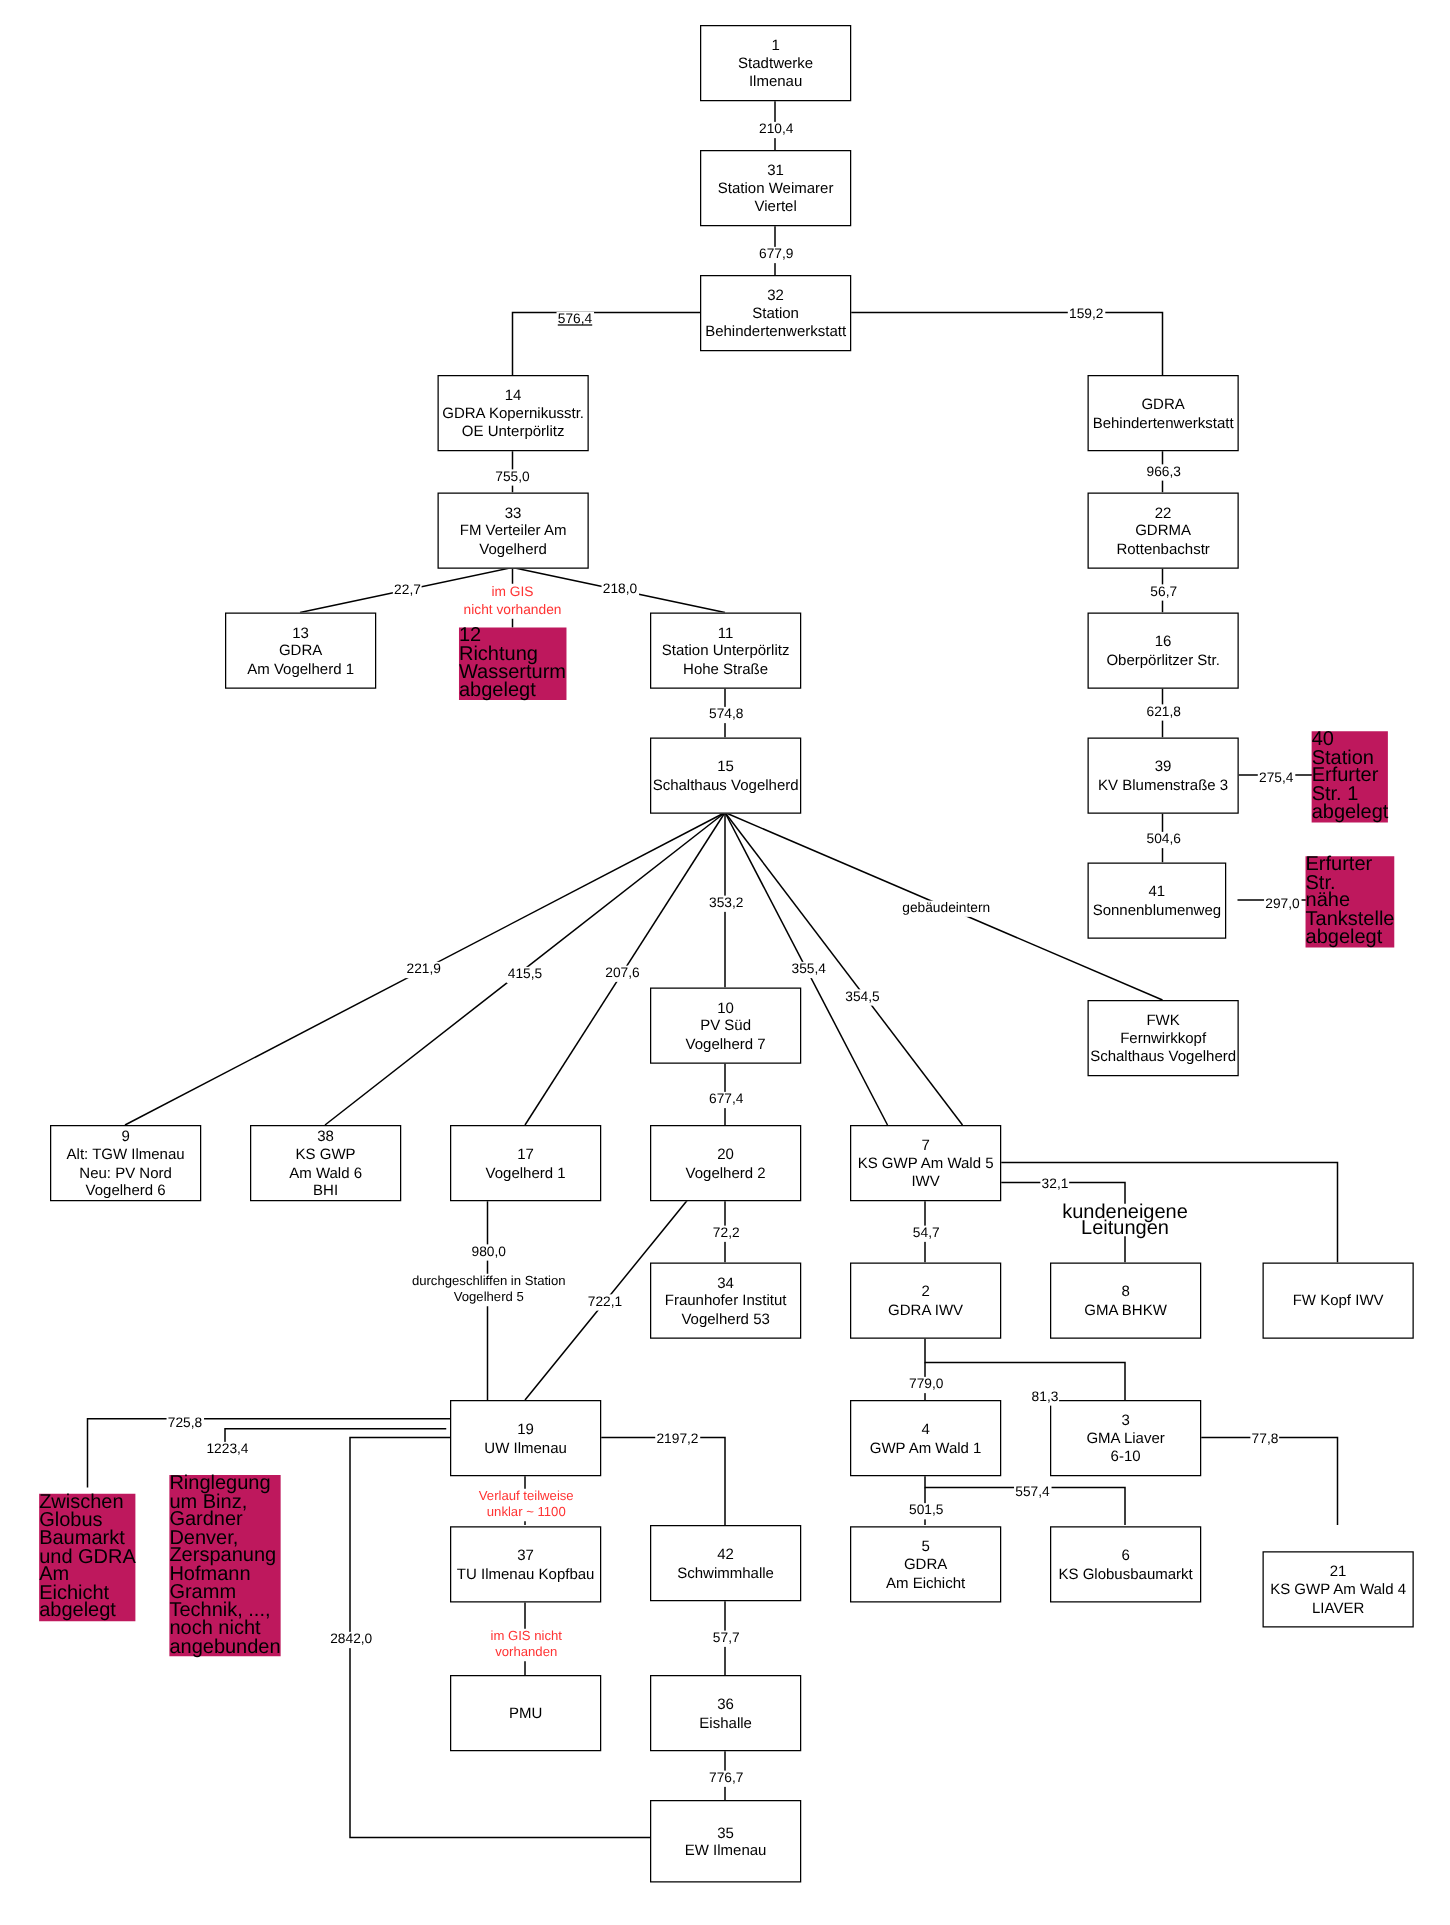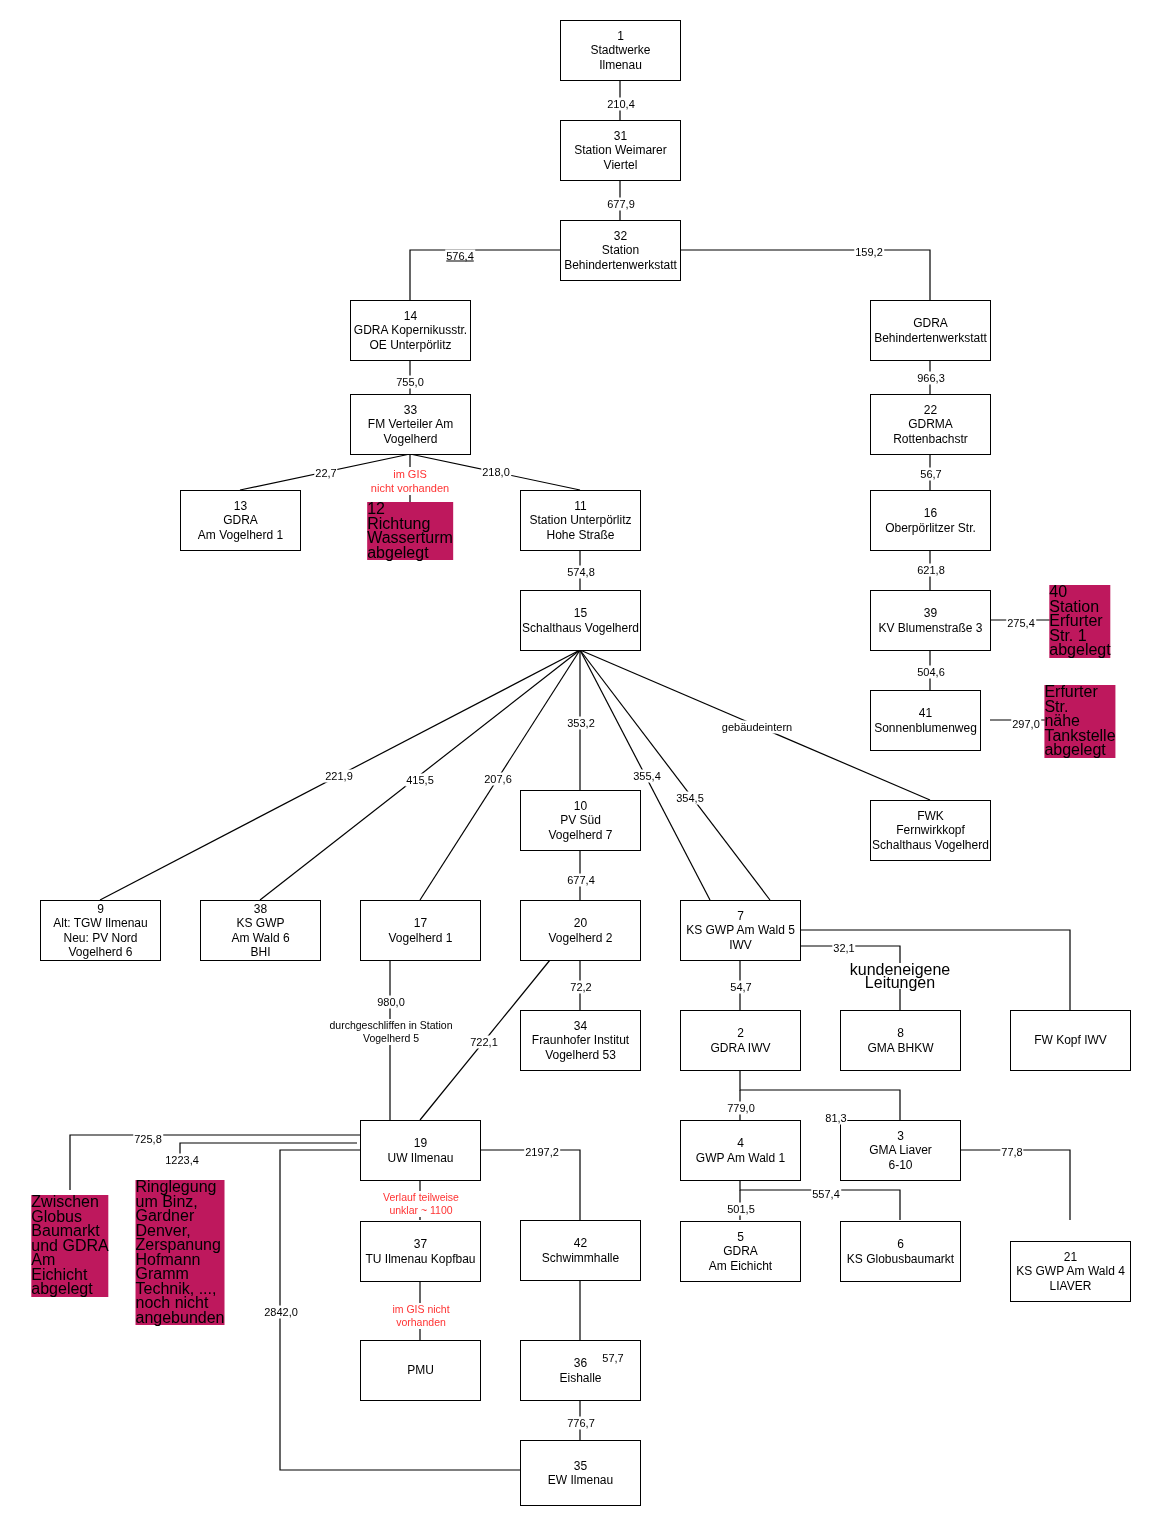--- a/index.html
+++ b/index.html
@@ -316,14 +316,14 @@
 <div class="lbl" style="left:741px;top:1209px;">501,5</div>
 <div class="lbl red" style="left:421px;top:1204px;font-size:10.5px;">
     <span style="display:block">Verlauf teilweise</span>
     <span style="display:block">unklar ~ 1100</span>
   </div>
 <div class="lbl" style="left:281px;top:1312px;">2842,0</div>
 <div class="lbl red" style="left:421px;top:1316px;font-size:10.5px;">
     <span style="display:block">im GIS nicht</span>
     <span style="display:block">vorhanden</span>
   </div>
-<div class="lbl" style="left:613px;top:1311px;margin-top:47px;">57,7</div>
+<div class="lbl" style="left:581px;top:1311px;">57,7</div>
 <div class="lbl" style="left:581px;top:1423px;">776,7</div>
 
 </body></html>

